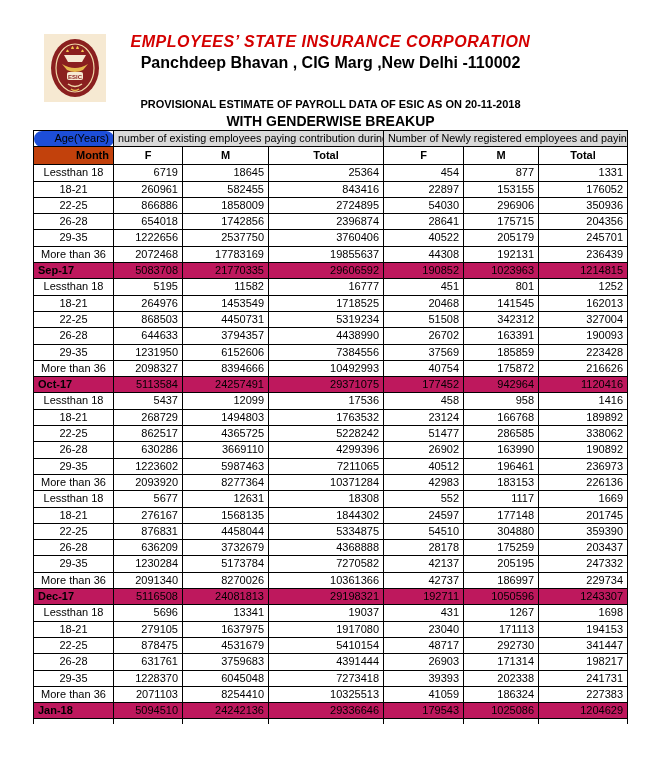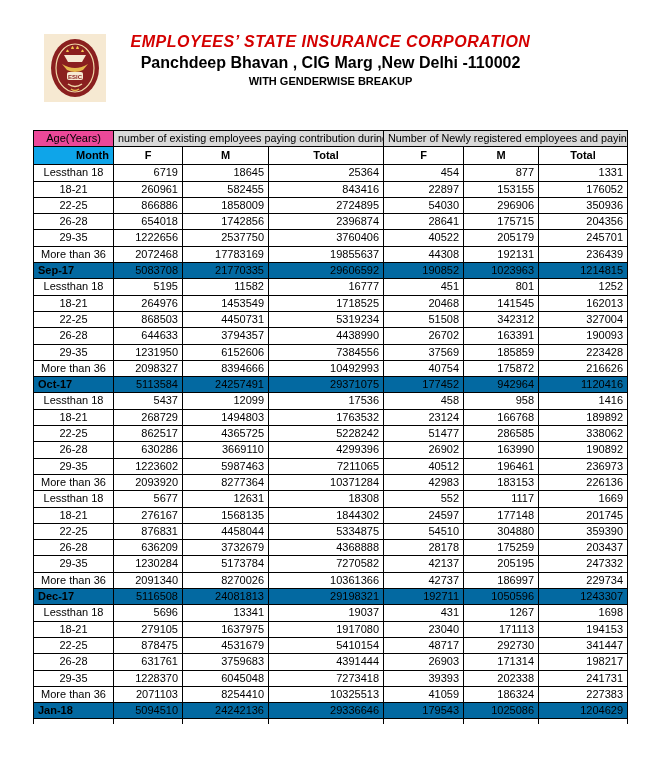--- a/index.html
+++ b/index.html
@@ -15,45 +15,45 @@
     text-align:center;font-size:16px;font-weight:bold;font-style:italic;
     color:#d40000;letter-spacing:.5px;margin:0 0 3px 0;
   }
   .org-address{
     text-align:center;font-size:16px;font-weight:bold;margin:0;
   }
   .report-title{
     text-align:center;font-size:11px;font-weight:bold;margin:26px 0 0 0;
   }
   .report-subtitle{
-    text-align:center;font-size:11px;font-weight:bold;margin:3px 0 2px 0;
+    text-align:center;font-size:14px;font-weight:bold;margin:3px 0 2px 0;
   }
   .tablewrap{position:absolute;left:33px;top:130px;width:596px;}
   table.payroll{
     border-collapse:collapse;table-layout:fixed;width:595px;
     font-size:11px;
   }
   table.payroll td,table.payroll th{
     border:1px solid #000;padding:0 4px;overflow:hidden;white-space:nowrap;
     height:15.3px;line-height:15.3px;font-weight:normal;
   }
   th.corner{
-    background:#ec4899;text-align:center;vertical-align:top;
-    font-weight:bold;font-size:11px;padding-top:2px;line-height:13px;
+    background:#1d4ed8;text-align:right;vertical-align:top;
+    font-weight:bold;font-size:11px;padding-top:2px;line-height:13px;border-radius:8px;
   }
   th.group{
     background:#d9d9d9;text-align:center;vertical-align:middle;
     font-weight:bold;font-size:10.8px;white-space:pre-line;line-height:16px;
     height:52px;
   }
   tr.subhead td{font-weight:bold;text-align:center;height:17px;line-height:17px;}
-  tr.subhead td.monthcell{background:#0ea5e9;padding-left:42px;}
+  tr.subhead td.monthcell{background:#c2410c;padding-left:42px;}
   td.label{text-align:center;}
   td.num{text-align:right;}
-  tr.summary td{background:#0369a1;}
+  tr.summary td{background:#be185d;}
   tr.summary td.label{text-align:left;font-weight:bold;}
   tr.stub td{height:5px;line-height:5px;border-bottom:none;}
 </style>
 </head>
 <body>
 
 <div class="letterhead">
   <div class="emblem">
     <svg width="62" height="68" viewBox="0 0 62 68">
       <rect x="0" y="0" width="62" height="68" fill="#f6e9d2"></rect>
@@ -69,20 +69,21 @@
       <path d="M18 30 q13 8 26 0 l-5 6 q-8 4 -16 0 z" fill="#e5b84d"></path>
 
       <rect x="23" y="38" width="16" height="8" rx="2" fill="#f6e9d2"></rect>
       <text x="31" y="44.5" font-size="6" font-weight="bold" text-anchor="middle" fill="#8a1f1f" font-family="Liberation Sans,sans-serif">ESIC</text>
       <path d="M24 50 q7 5 14 0" fill="none" stroke="#f0d9a8" stroke-width="1.5"></path>
       <path d="M27 55 q4 3 8 0" fill="none" stroke="#e5b84d" stroke-width="1.5"></path>
     </svg>
   </div>
   <div class="org-name">EMPLOYEES’ STATE INSURANCE CORPORATION</div>
   <div class="org-address">Panchdeep Bhavan , CIG Marg ,New Delhi -110002</div>
+  <div class="report-title">PROVISIONAL ESTIMATE OF PAYROLL DATA OF ESIC AS ON 20-11-2018</div>
   <div class="report-subtitle">WITH GENDERWISE BREAKUP</div>
 </div>
 
 <div class="tablewrap">
   <table class="payroll">
     <colgroup>
         <col style="width: 80px;">
         <col style="width: 69px;">
         <col style="width: 86px;">
         <col style="width: 115px;">

